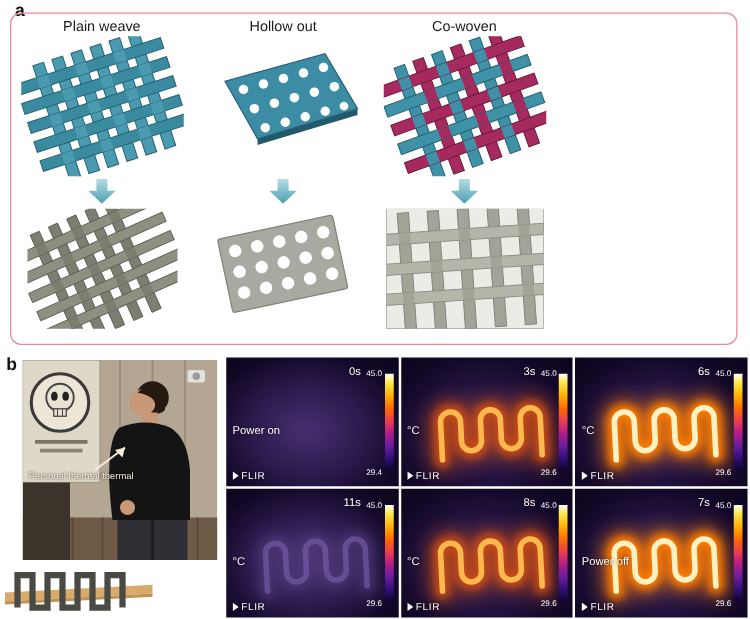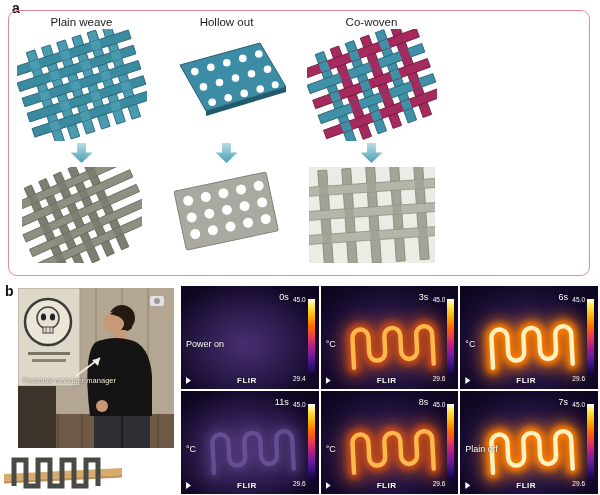--- a/index.html
+++ b/index.html
@@ -45,21 +45,21 @@
   .corep{stroke:var(--core);stroke-width:4.5;opacity:var(--cop);}
 
   .tl{position:absolute;left:5px;top:9px;font-size:9px;color:#fff;text-shadow:0 0 2px rgba(0,0,0,.8);margin-top:44px;}
   .time{position:absolute;right:30px;top:6px;font-size:9px;color:#fff;text-shadow:0 0 2px rgba(0,0,0,.8);}
   .cmax{position:absolute;right:13px;top:10px;font-size:6.5px;color:#fff;}
   .cmin{position:absolute;right:13px;bottom:7px;font-size:6.5px;color:#fff;}
   .cbar{position:absolute;right:4px;top:13px;bottom:13px;width:7px;
     background:linear-gradient(to bottom,#ffffff 0%,#ffe84d 9%,#ffb405 22%,#ff6a00 36%,#e63a57 50%,#b01d86 62%,#6f1d9e 74%,#37127e 86%,#0d0430 100%);}
   .flir{position:absolute;left:5px;bottom:4px;display:flex;align-items:center;gap:2px;}
   .flir-mark{width:5px;height:7px;background:#fff;clip-path:polygon(0 0,100% 50%,0 100%);}
-  .flir-text{font-size:8px;font-weight:700;color:#fff;letter-spacing:.5px;text-shadow:0 0 2px rgba(0,0,0,.8);margin-left:44px;}
+  .flir-text{font-size:8px;font-weight:400;color:#fff;letter-spacing:.5px;text-shadow:0 0 2px rgba(0,0,0,.8);}
 </style>
 </head>
 <body>
 
 <svg width="0" height="0" style="position:absolute">
   <defs>
     <filter id="fglow" x="-60%" y="-60%" width="220%" height="220%">
         <feGaussianBlur stdDeviation="3.2"></feGaussianBlur>
       </filter>
     <filter id="fglow2" x="-80%" y="-80%" width="260%" height="260%">
@@ -327,21 +327,21 @@
 
         <g opacity="0.9">
           <rect x="132" y="8" width="14" height="10" rx="2" fill="#e8e8e8"></rect>
           <circle cx="139" cy="13" r="3" fill="#999"></circle>
         </g>
       </svg>
       <svg class="caption-arrow" width="40" height="28" viewBox="0 0 40 28">
         <line x1="6" y1="26" x2="30" y2="8" stroke="#f4ecdc" stroke-width="1.6"></line>
         <polygon points="30,8 22,10 28,16" fill="#f4ecdc"></polygon>
       </svg>
-      <div class="person-caption">Personal manager manager</div>
+      <div class="person-caption">Personal thermal thermal</div>
     </div>
 
     <div class="device-wrap">
       <svg width="118" height="44" viewBox="0 0 118 44">
         <rect width="118" height="44" fill="#ffffff"></rect>
         <g transform="rotate(-3 59 24)">
           <rect x="-4" y="21" width="126" height="7" fill="#d8aa6c"></rect>
           <rect x="-4" y="28" width="126" height="2.5" fill="#bf9256"></rect>
         </g>
         <path d="M10,36 V10 H22 V36 H34 V10 H46 V36 H58 V10 H70 V36 H82 V10 H94 V36" fill="none" stroke="#4a4a44" stroke-width="5"></path>
@@ -440,21 +440,21 @@
       </div>
 
       <div class="thermal" data-glow="high">
         <svg class="coil" viewBox="0 0 138 103">
           <g transform="rotate(-3 69 60)">
             <path class="halo" d="M32,80 V50 a8,8 0 0 1 16,0 V66 a8,8 0 0 0 16,0 V50 a8,8 0 0 1 16,0 V66 a8,8 0 0 0 16,0 V50 a8,8 0 0 1 16,0 V80"></path>
             <path class="glowp" d="M32,80 V50 a8,8 0 0 1 16,0 V66 a8,8 0 0 0 16,0 V50 a8,8 0 0 1 16,0 V66 a8,8 0 0 0 16,0 V50 a8,8 0 0 1 16,0 V80"></path>
             <path class="corep" d="M32,80 V50 a8,8 0 0 1 16,0 V66 a8,8 0 0 0 16,0 V50 a8,8 0 0 1 16,0 V66 a8,8 0 0 0 16,0 V50 a8,8 0 0 1 16,0 V80"></path>
           </g>
         </svg>
-        <span class="tl">Plain off</span>
+        <span class="tl">Power off</span>
         <span class="time">7s</span>
         <span class="cmax">45.0</span>
         <div class="cbar"></div>
         <span class="cmin">29.6</span>
         <span class="flir">
             <span class="flir-mark"></span>
             <span class="flir-text">FLIR</span>
           </span>
       </div>
 

